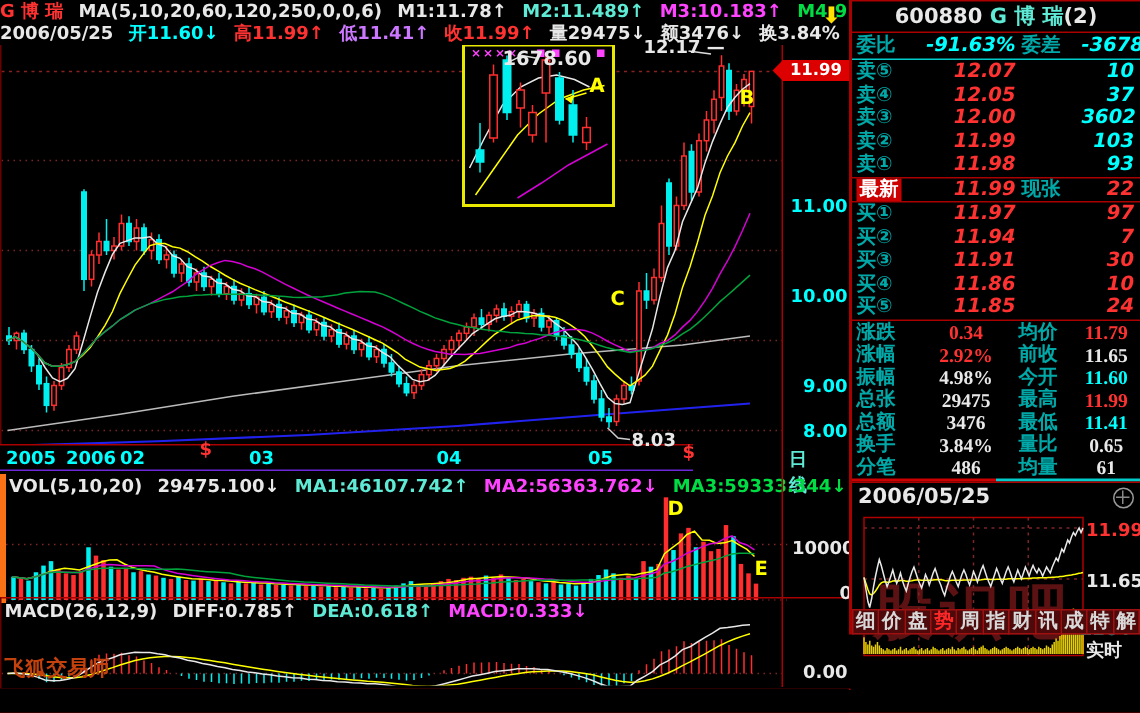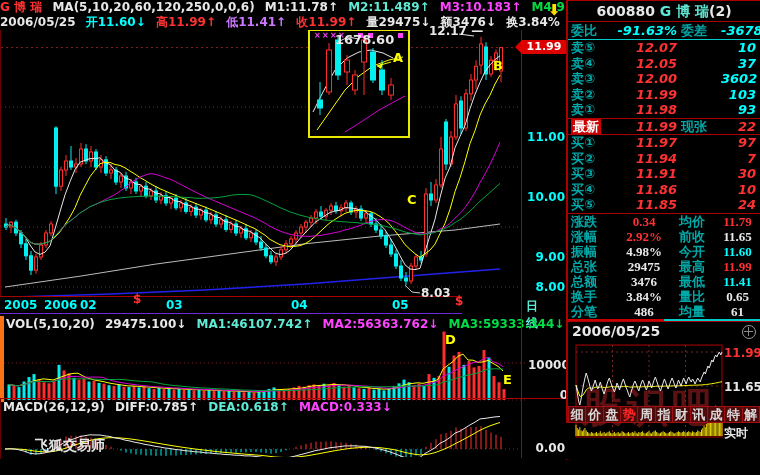--- a/index.html
+++ b/index.html
@@ -46,21 +46,21 @@
 #compass:after{content:"";position:absolute;left:1px;top:5px;width:9px;height:1px;background:#888;}
 #intraday{position:relative;height:103px;}
 #wm-right{position:absolute;left:14px;top:40px;font-size:40px;color:#5c1212;letter-spacing:5px;z-index:1;white-space:nowrap;}
 #intra-svg{position:relative;z-index:2;}
 .ilab{position:absolute;font-size:12px;z-index:3;}
 #tabs{position:absolute;left:0;bottom:0;width:100%;height:17px;display:flex;z-index:4;}
 .tab{flex:1;background:#4e0a0a;border:1px solid #a01010;border-right:none;color:#d8d8d8;
   font-size:13px;line-height:15px;text-align:center;cursor:pointer;}
 .tab:last-child{border-right:1px solid #a01010;}
 .tab.active{color:#ff2828;}
-#wm-left{left:2px;top:440px;font-size:14px;color:#e5e5e5;z-index:1;margin-left:32px;}
+#wm-left{left:2px;top:440px;font-size:14px;color:#c2410c;z-index:1;}
 .phead{position:absolute;left:2px;top:1px;font-size:12px;white-space:nowrap;z-index:3;}
 .phead span{margin-right:6px;}
 svg{display:block;}
 </style>
 </head>
 <body>
 <div id="app">
 
 <div class="abs bar" id="topbar1">
   <span class="r">G 博  瑞</span>

